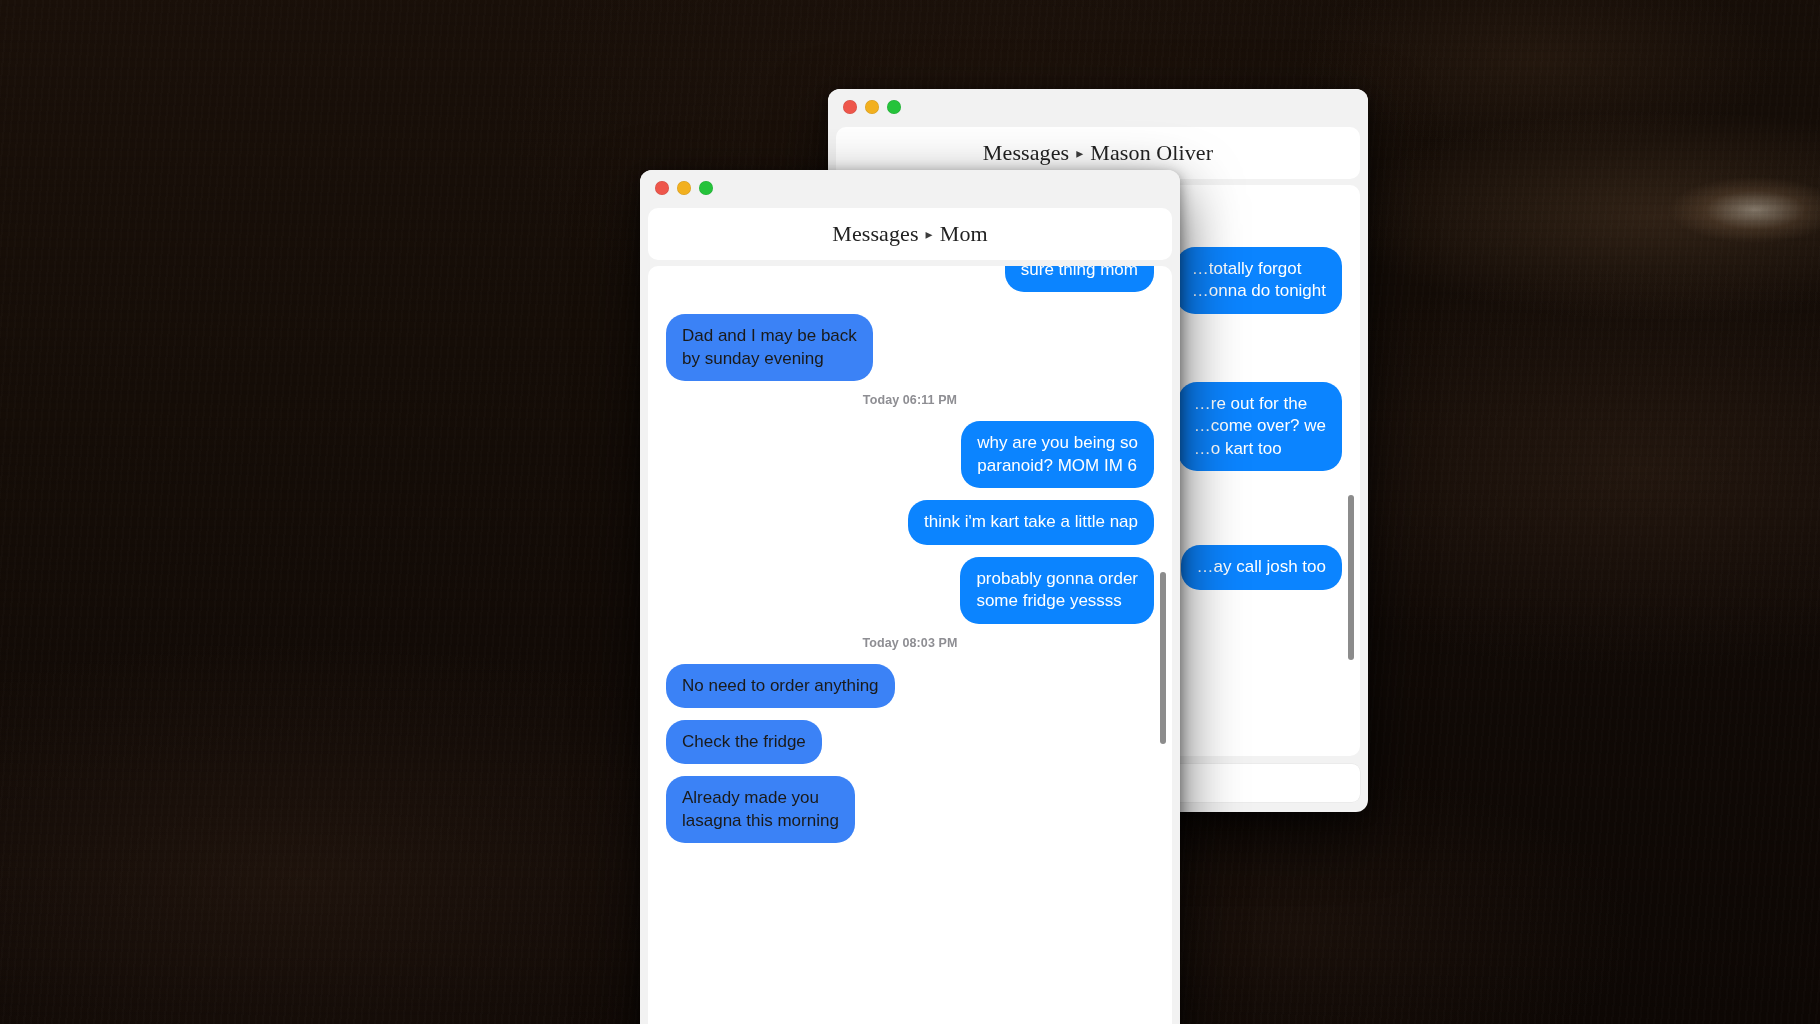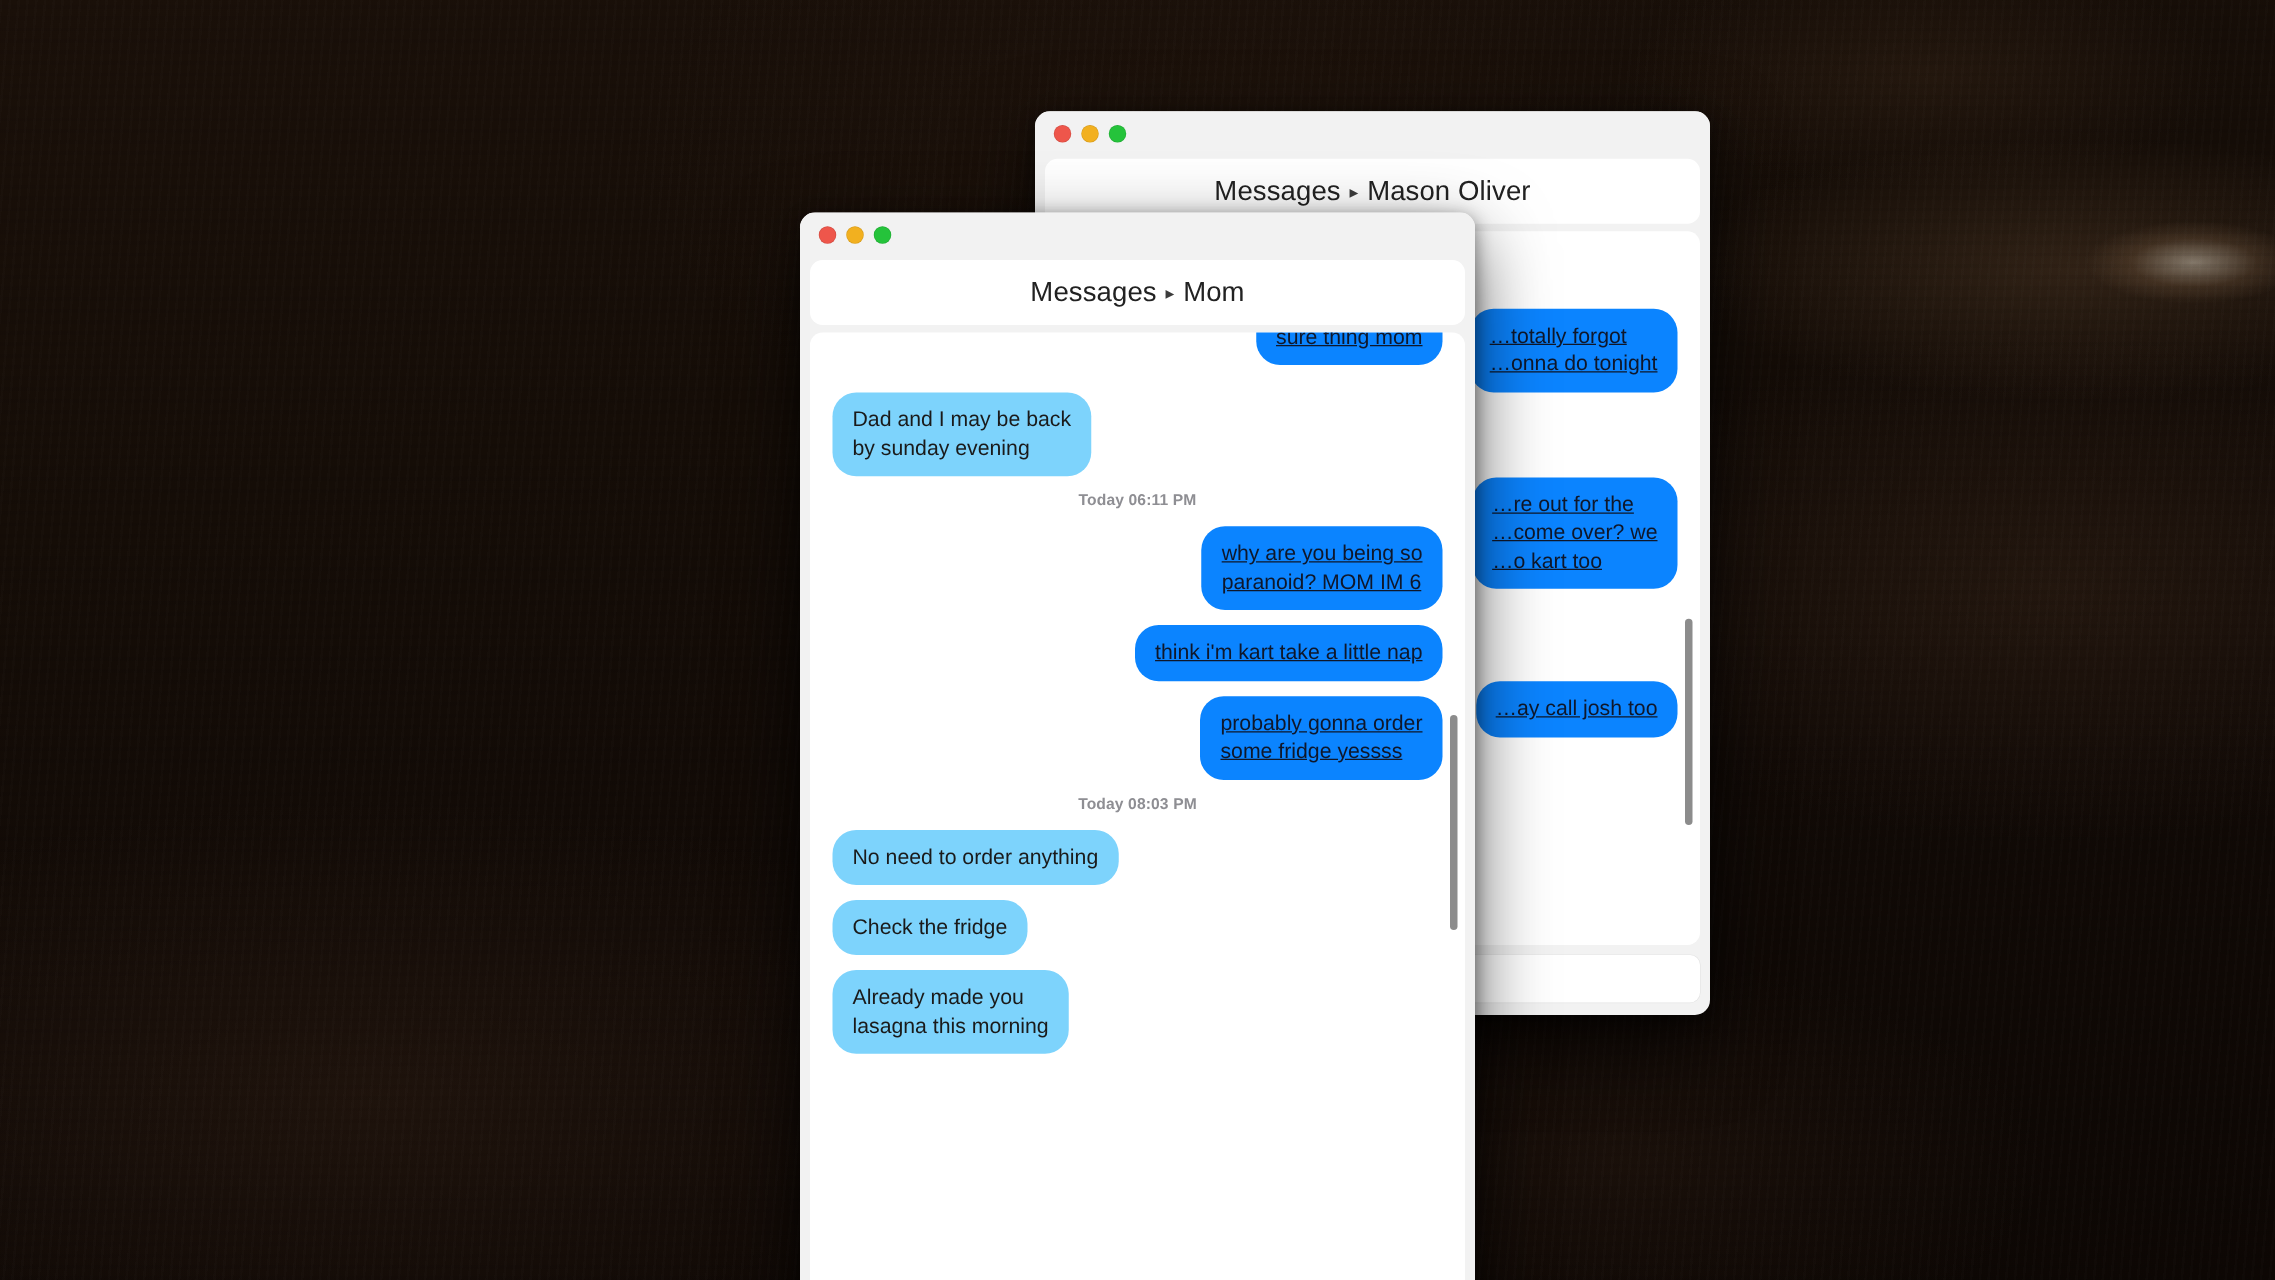--- a/index.html
+++ b/index.html
@@ -71,20 +71,21 @@
 
   .header-card {
     margin: 2px 8px 0 8px;
     background: #ffffff;
     border-radius: 10px;
     height: 52px;
     display: flex;
     align-items: center;
     justify-content: center;
     flex: 0 0 52px;
+    font-family: Liberation Serif, serif;
   }
   .header-title {
     font-size: 22px;
     color: #222222;
     letter-spacing: 0.1px;
     white-space: nowrap;
   }
   .header-sep {
     display: inline-block;
     margin: 0 7px;
@@ -116,22 +117,22 @@
 
   .bubble {
     max-width: 70%;
     padding: 11px 16px;
     border-radius: 19px;
     font-size: 17px;
     line-height: 1.32;
     white-space: pre-line;
     word-wrap: break-word;
   }
-  .bubble.out { background: #0b84ff; color: #0f172a; text-decoration: underline; }
-  .bubble.in  { background: #7dd3fc; color: #1a1a1a; }
+  .bubble.out { background: #0b84ff; color: #ffffff; }
+  .bubble.in  { background: #3b82f6; color: #1a1a1a; }
 
   .timestamp {
     text-align: center;
     font-size: 12.5px;
     color: #8e8e93;
     font-weight: bold;
     margin: 6px 0 14px 0;
     letter-spacing: 0.1px;
   }
 

